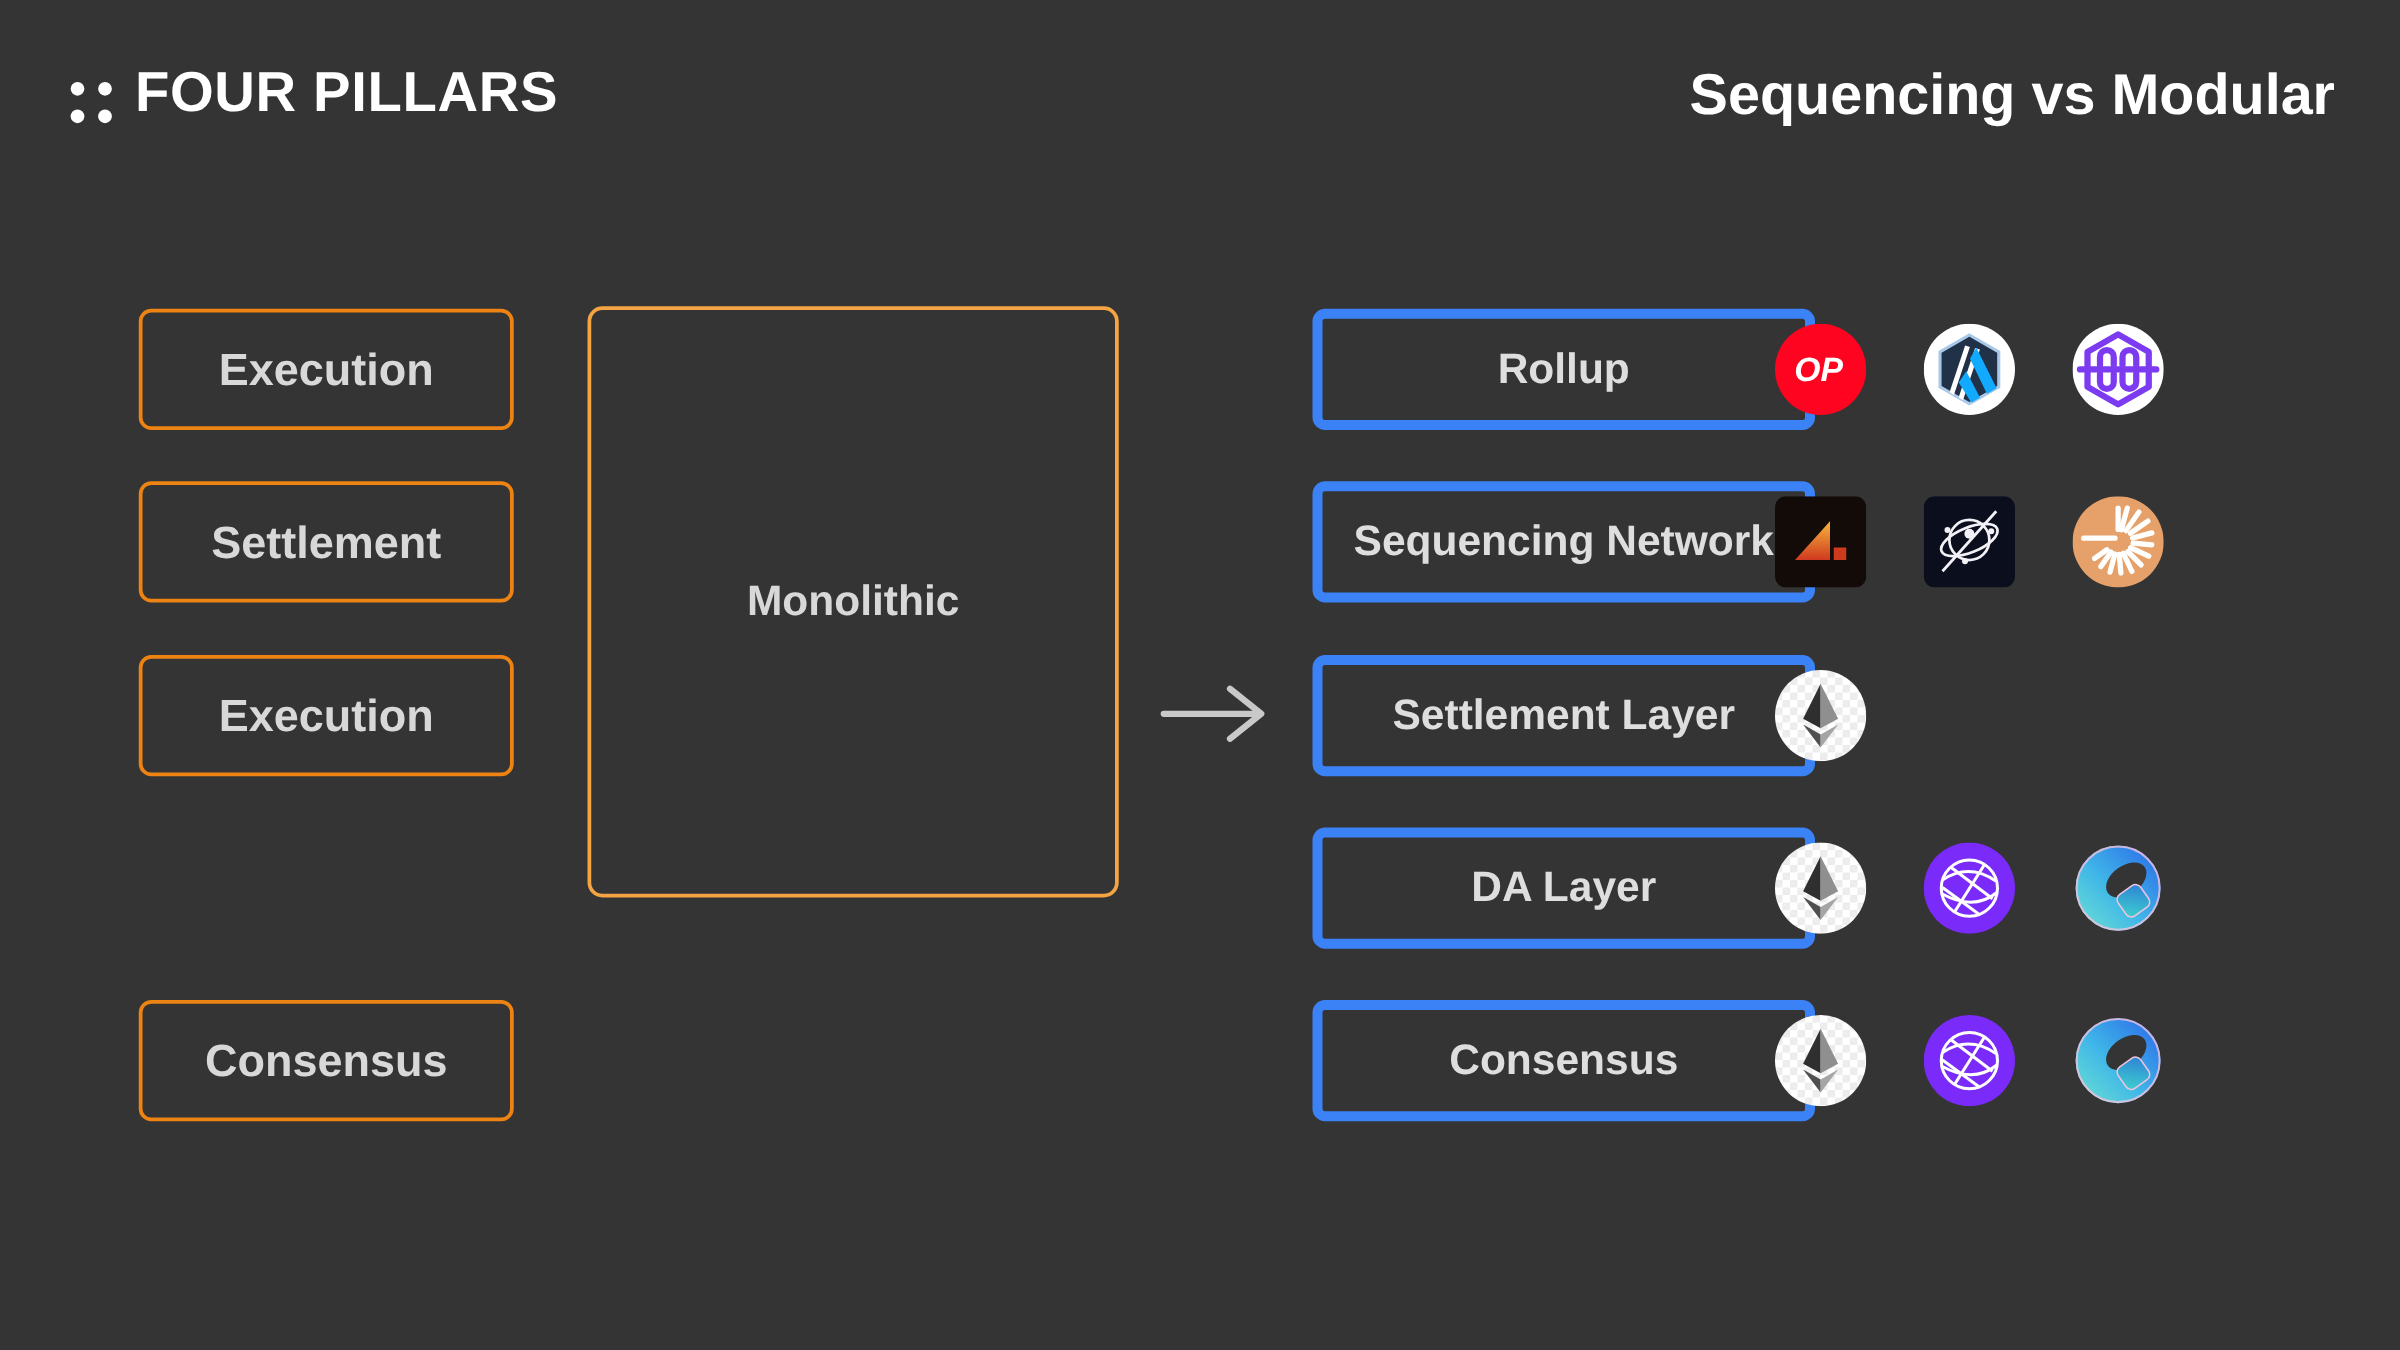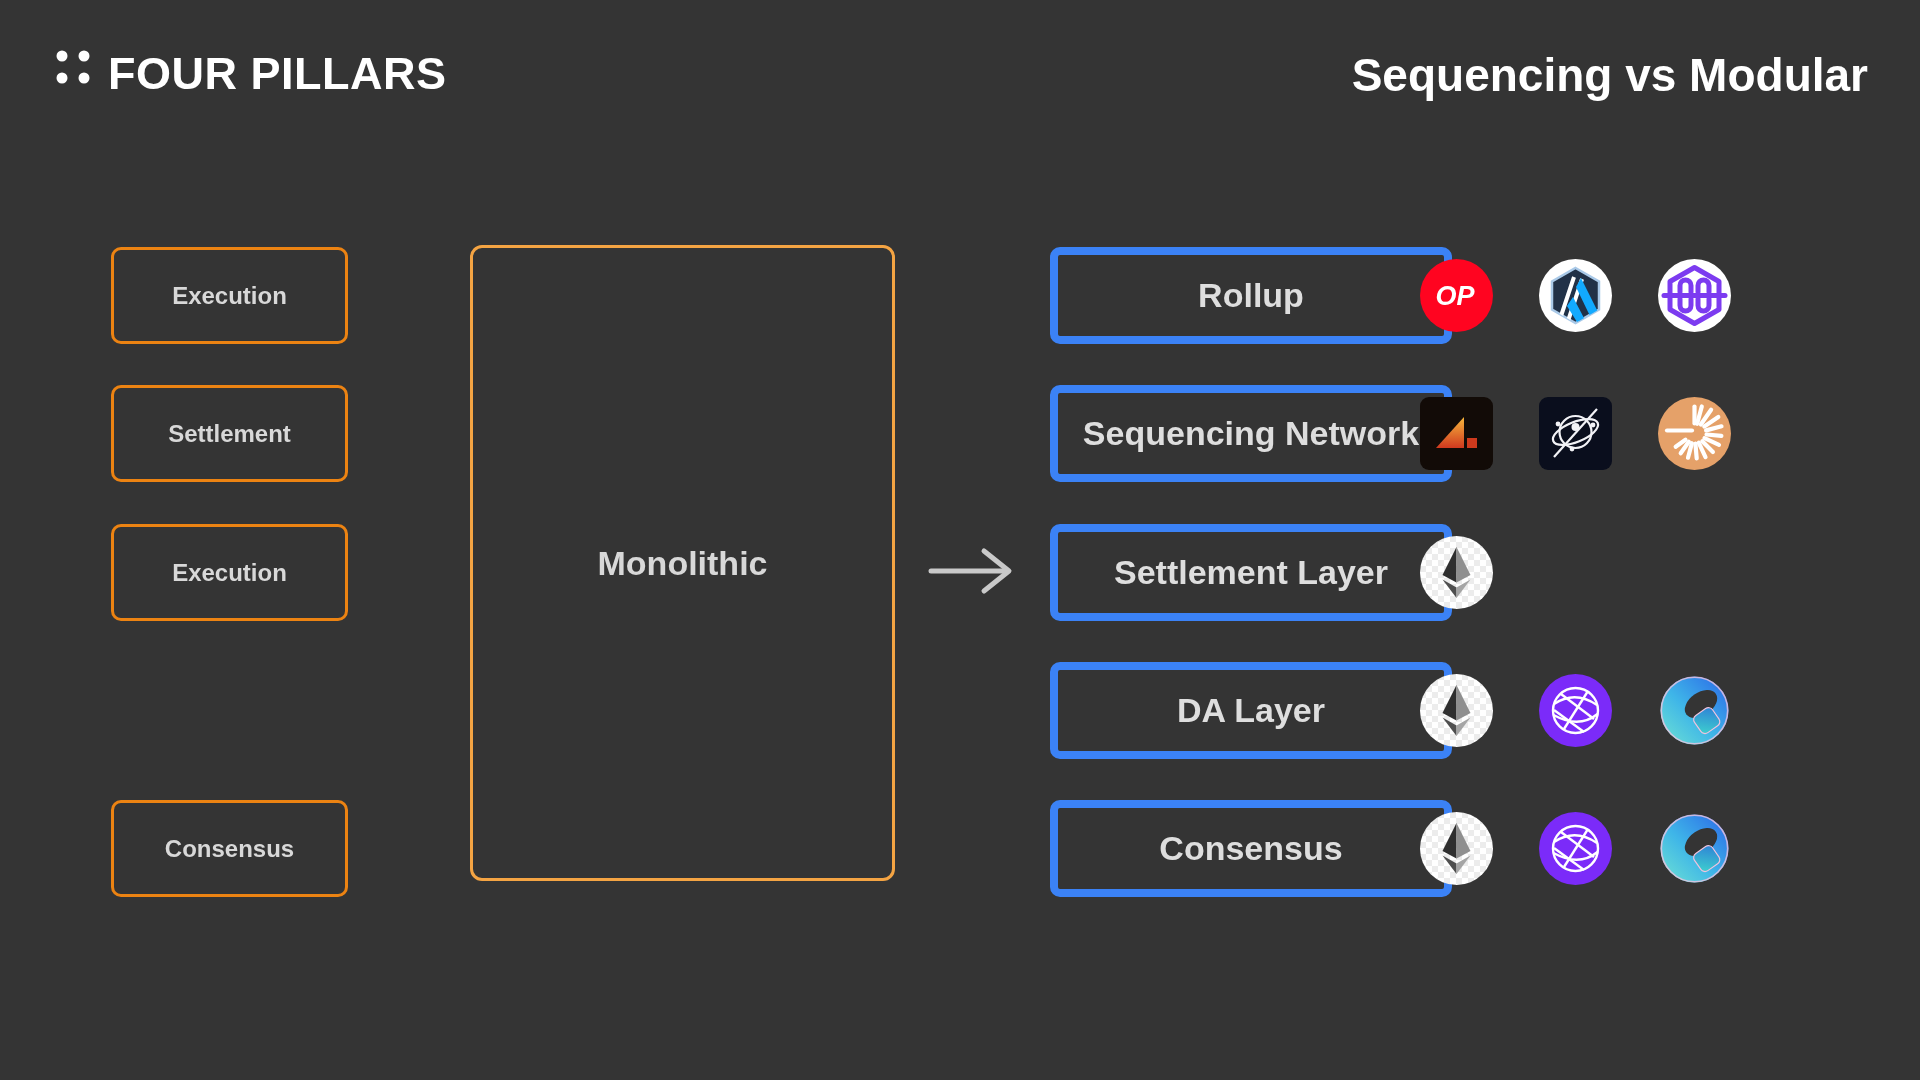--- a/index.html
+++ b/index.html
@@ -1,26 +1,26 @@
 <!DOCTYPE html>
 <html><head>
 <meta charset="utf-8">
 <style>
   html,body{margin:0;padding:0;background:#343434;}
   .stage{position:relative;width:1920px;height:1080px;background:#343434;overflow:hidden;
          font-family:"Liberation Sans","DejaVu Sans",sans-serif;}
   
-  .brand{position:absolute;left:55px;top:48px;display:flex;align-items:flex-start;gap:16px;}
+  .brand{position:absolute;left:55px;top:48px;display:flex;align-items:flex-end;gap:16px;}
   .brand-text{color:#ffffff;font-size:45px;font-weight:700;letter-spacing:.5px;}
   .page-title{position:absolute;right:52px;top:48px;color:#ffffff;font-size:46px;font-weight:700;}
   
-  .pillar-box{position:absolute;left:111px;width:237px;height:97px;box-sizing:border-box;
+  .pillar-box{position:absolute;left:111px;width:300px;height:97px;box-sizing:border-box;
     border:3px solid #EC8312;border-radius:10px;display:flex;align-items:center;justify-content:center;
-    color:#D8D8D8;font-size:24px;font-weight:700;}
-  .mono-box{position:absolute;left:470px;top:245px;width:425px;height:636px;box-sizing:border-box;
+    color:#D8D8D8;font-size:36px;font-weight:700;}
+  .mono-box{position:absolute;left:470px;top:245px;width:425px;height:473px;box-sizing:border-box;
     border:3px solid #F4A443;border-radius:12px;display:flex;align-items:center;justify-content:center;}
   .mono-label{color:#D8D8D8;font-size:34px;font-weight:700;}
   .mod-box{position:absolute;left:1050px;width:402px;height:97px;box-sizing:border-box;
     border:8px solid #3b82f6;border-radius:10px;display:flex;align-items:center;justify-content:center;
     color:#DEDEDE;font-size:34px;font-weight:700;}
   .r0{top:247px}.r1{top:385px}.r2{top:524px}.r3{top:662px}.r4{top:800px}
   
   .icons{position:absolute;left:1420px;display:flex;gap:46px;}
   .i0{top:259px}.i1{top:397px}.i2{top:536px}.i3{top:674px}.i4{top:812px}
   .icon{width:73px;height:73px;flex:0 0 73px;}

